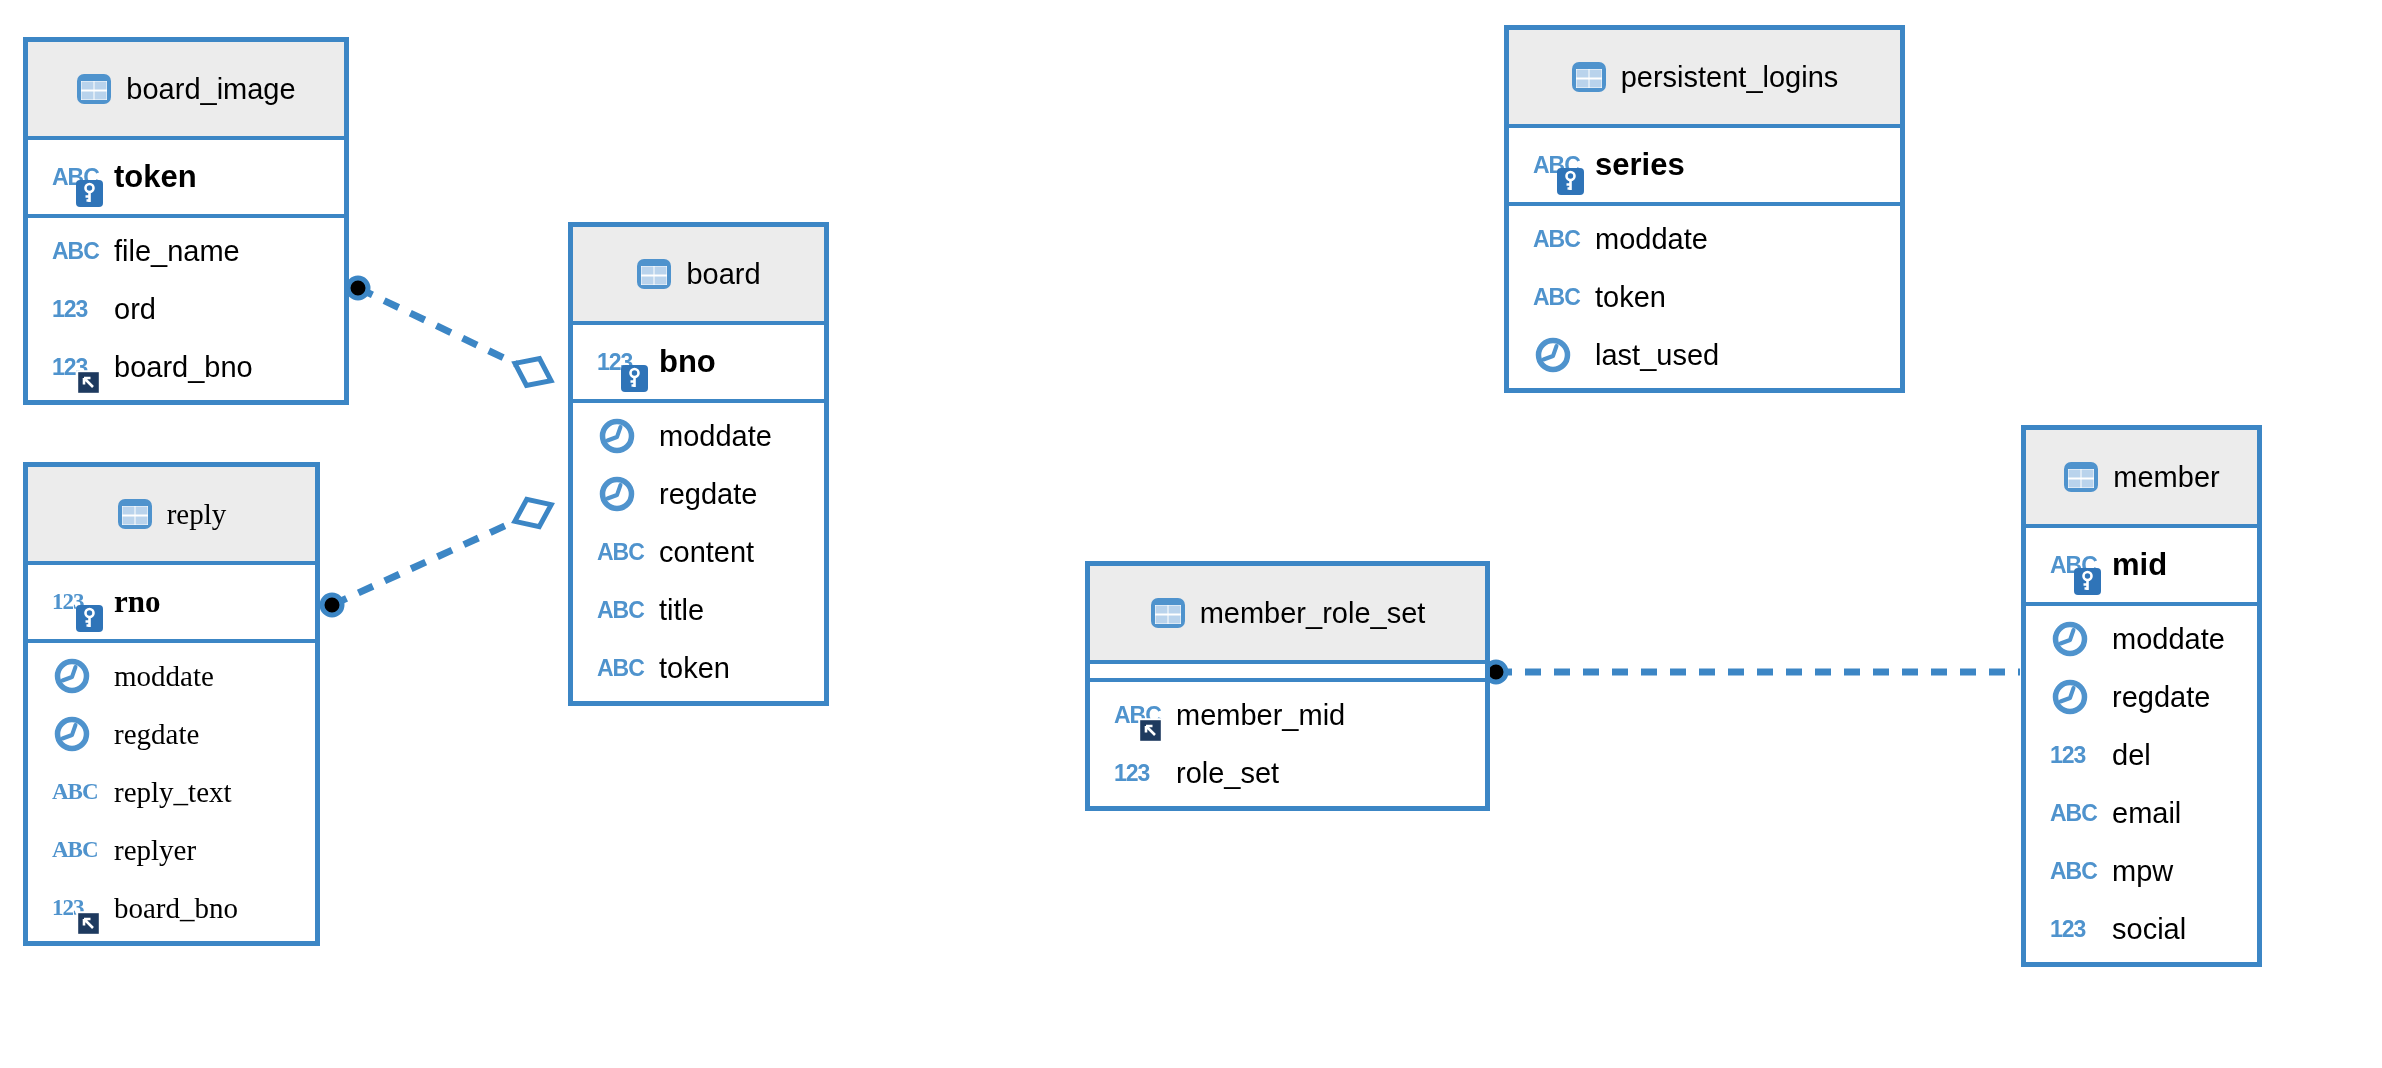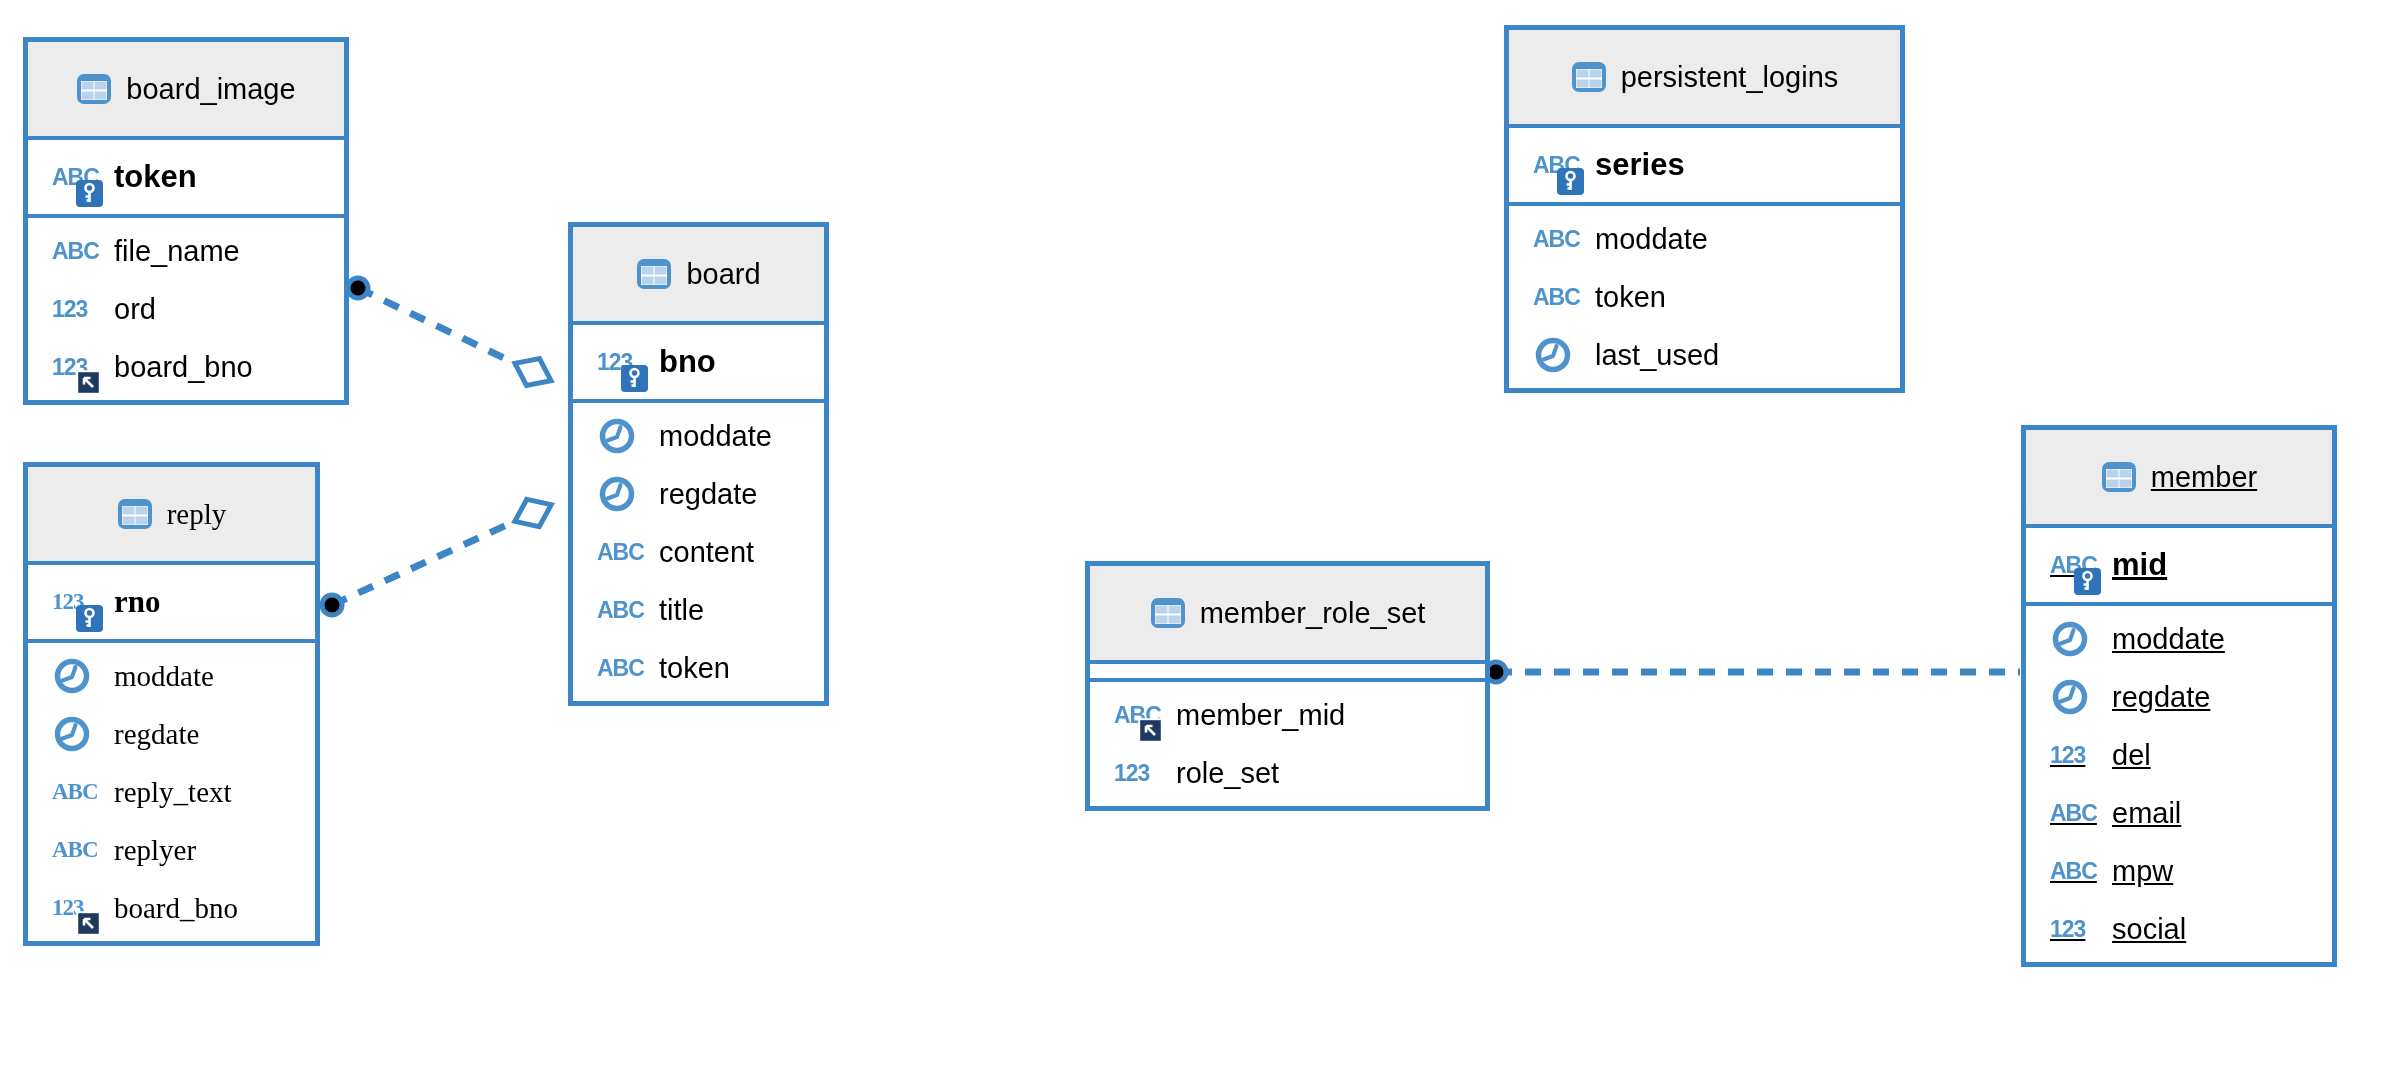--- a/index.html
+++ b/index.html
@@ -342,21 +342,21 @@
             <span class="col-label">member_mid</span>
           </div>
           <div class="erd-row">
             <span class="col-icon">
               <span class="glyph">123</span>
             </span>
             <span class="col-label">role_set</span>
           </div>
         </div>
       </div>
-      <div class="erd-table" style="left: 2021px; top: 425px; width: 316px; text-decoration: underline;">
+      <div class="erd-table" style="left: 2021px; top: 425px; width: 241px;">
         <div class="erd-header">
           <svg width="36" height="34" viewBox="0 0 36 34">
     <rect x="1" y="2" width="34" height="30" rx="7" fill="#4f93cd"></rect>
     <rect x="5" y="9" width="26" height="19" fill="#ffffff"></rect>
     <rect x="5.5" y="9.5" width="12" height="8" fill="#b9d3ec"></rect>
     <rect x="18.5" y="9.5" width="12" height="8" fill="#b9d3ec"></rect>
     <rect x="5.5" y="19.5" width="12" height="8" fill="#b9d3ec"></rect>
     <rect x="18.5" y="19.5" width="12" height="8" fill="#b9d3ec"></rect>
   </svg>
           <span>member</span>

